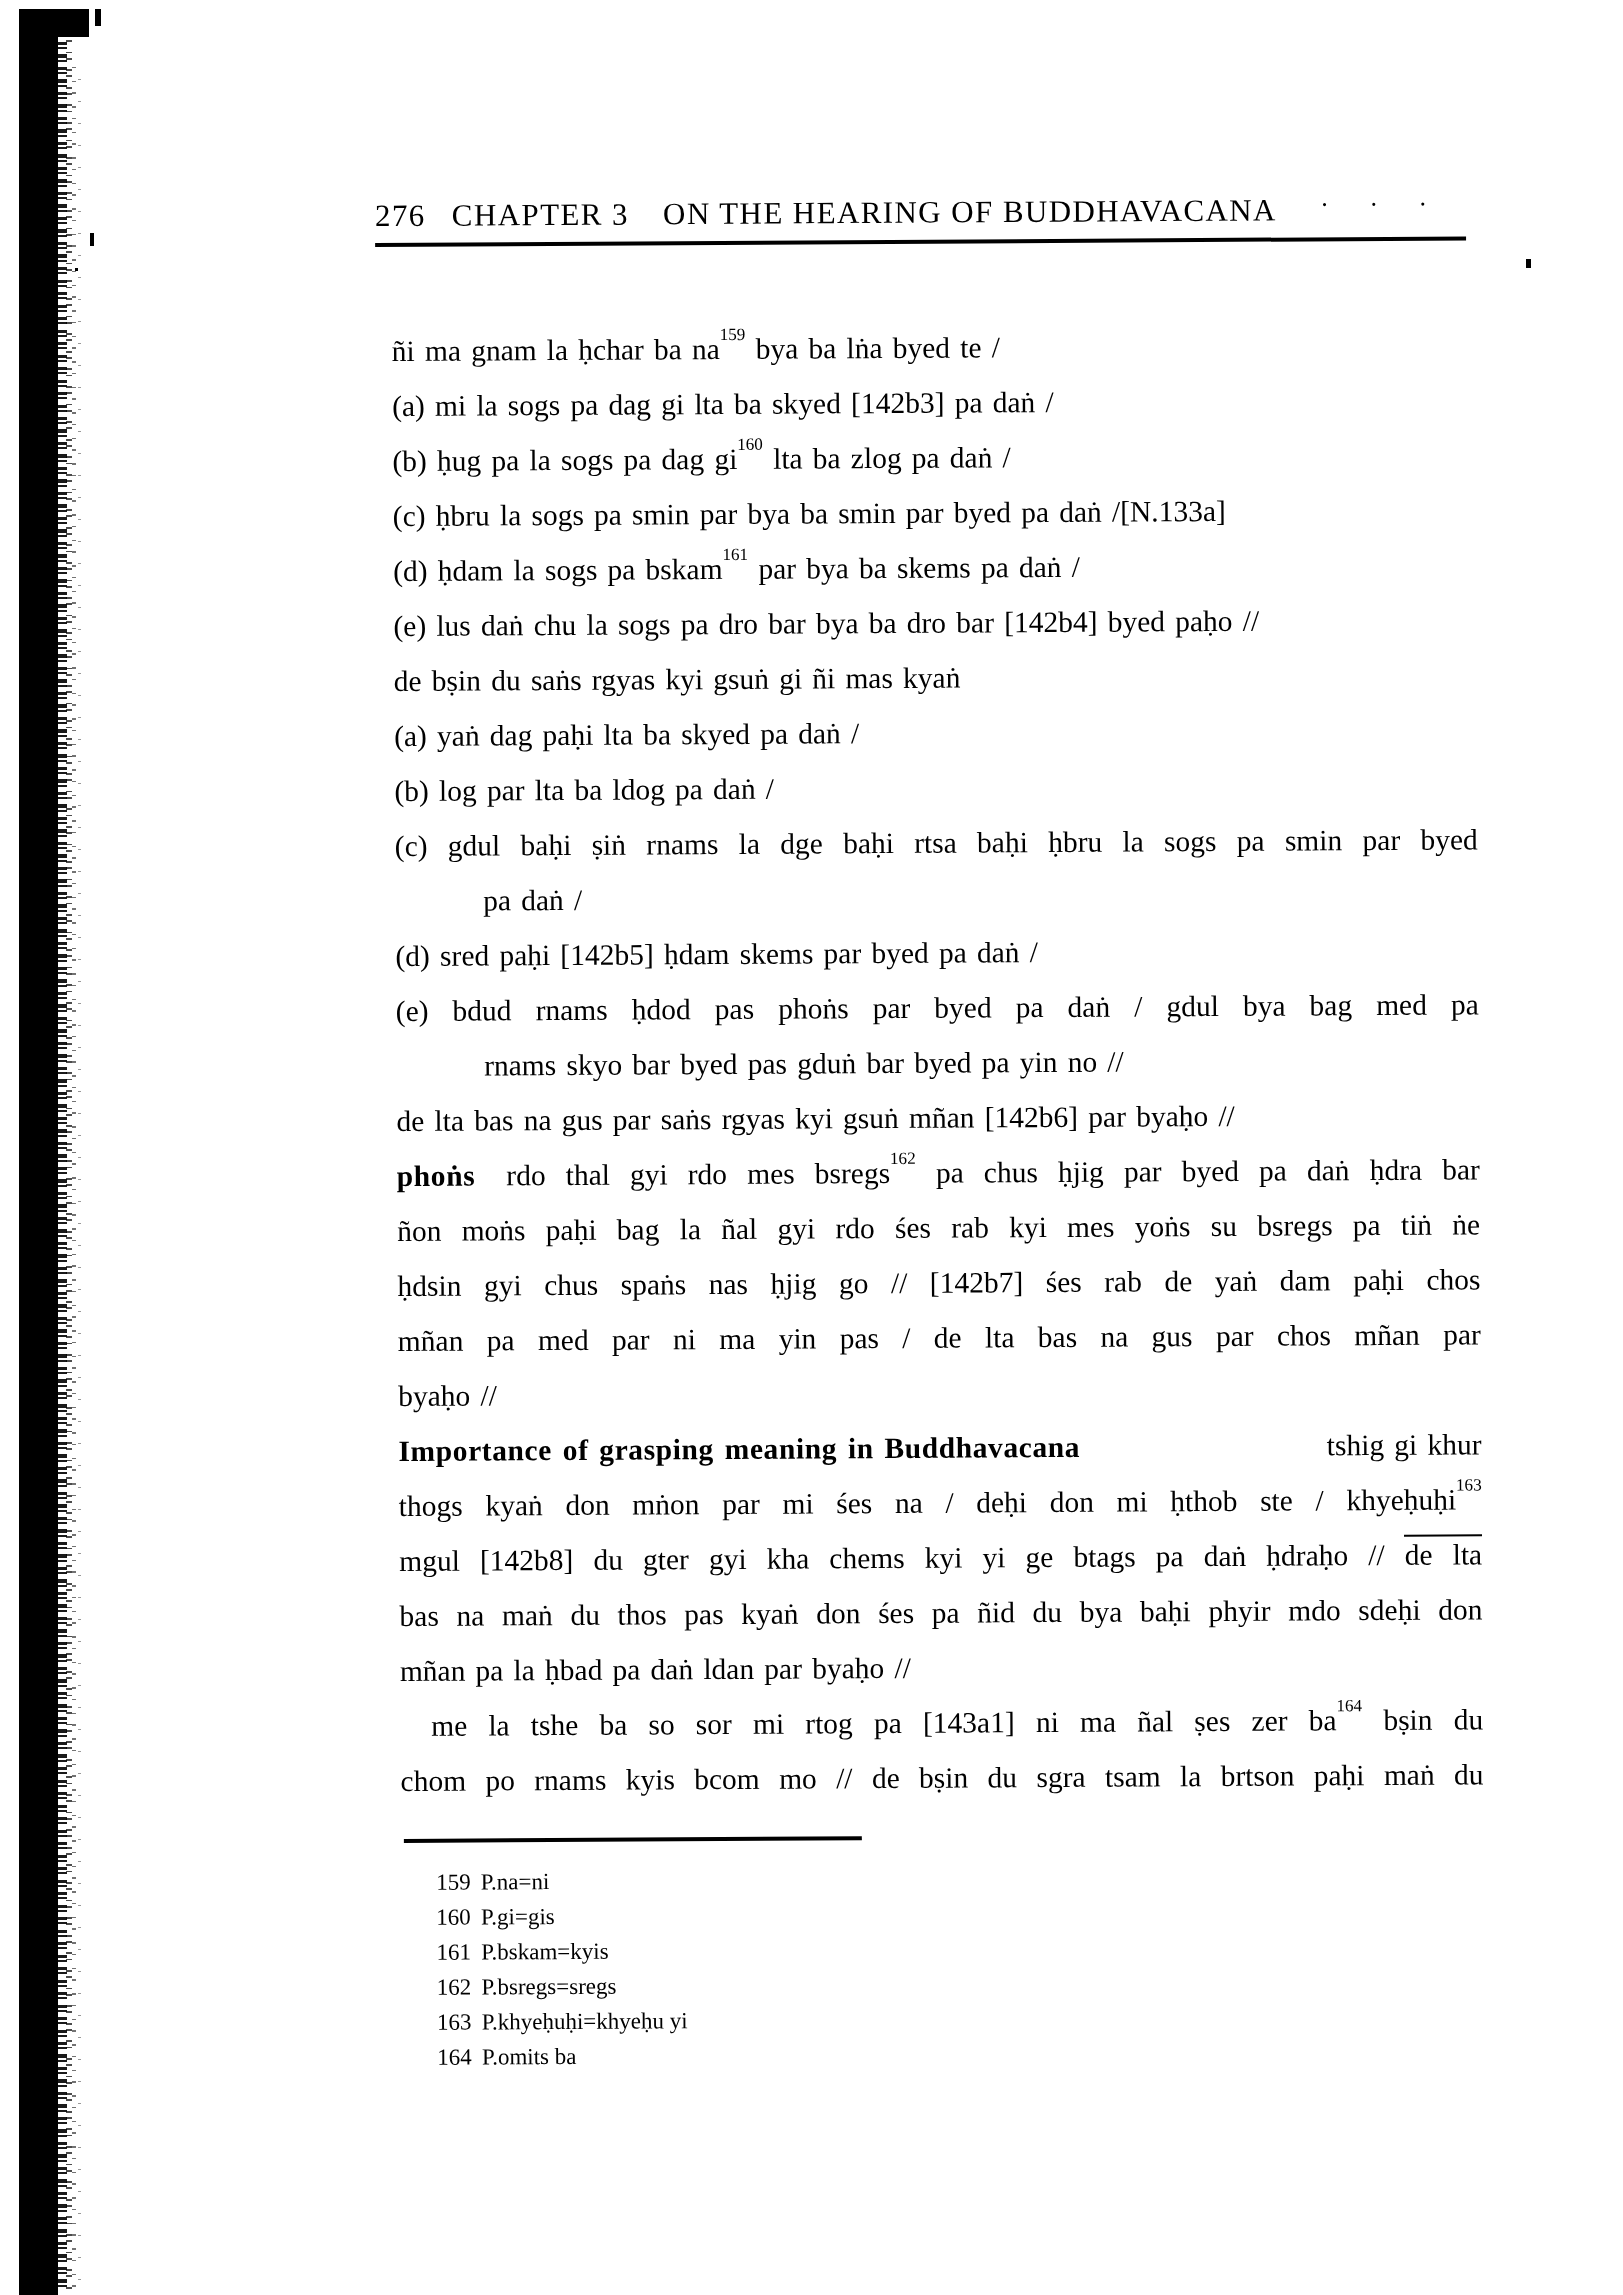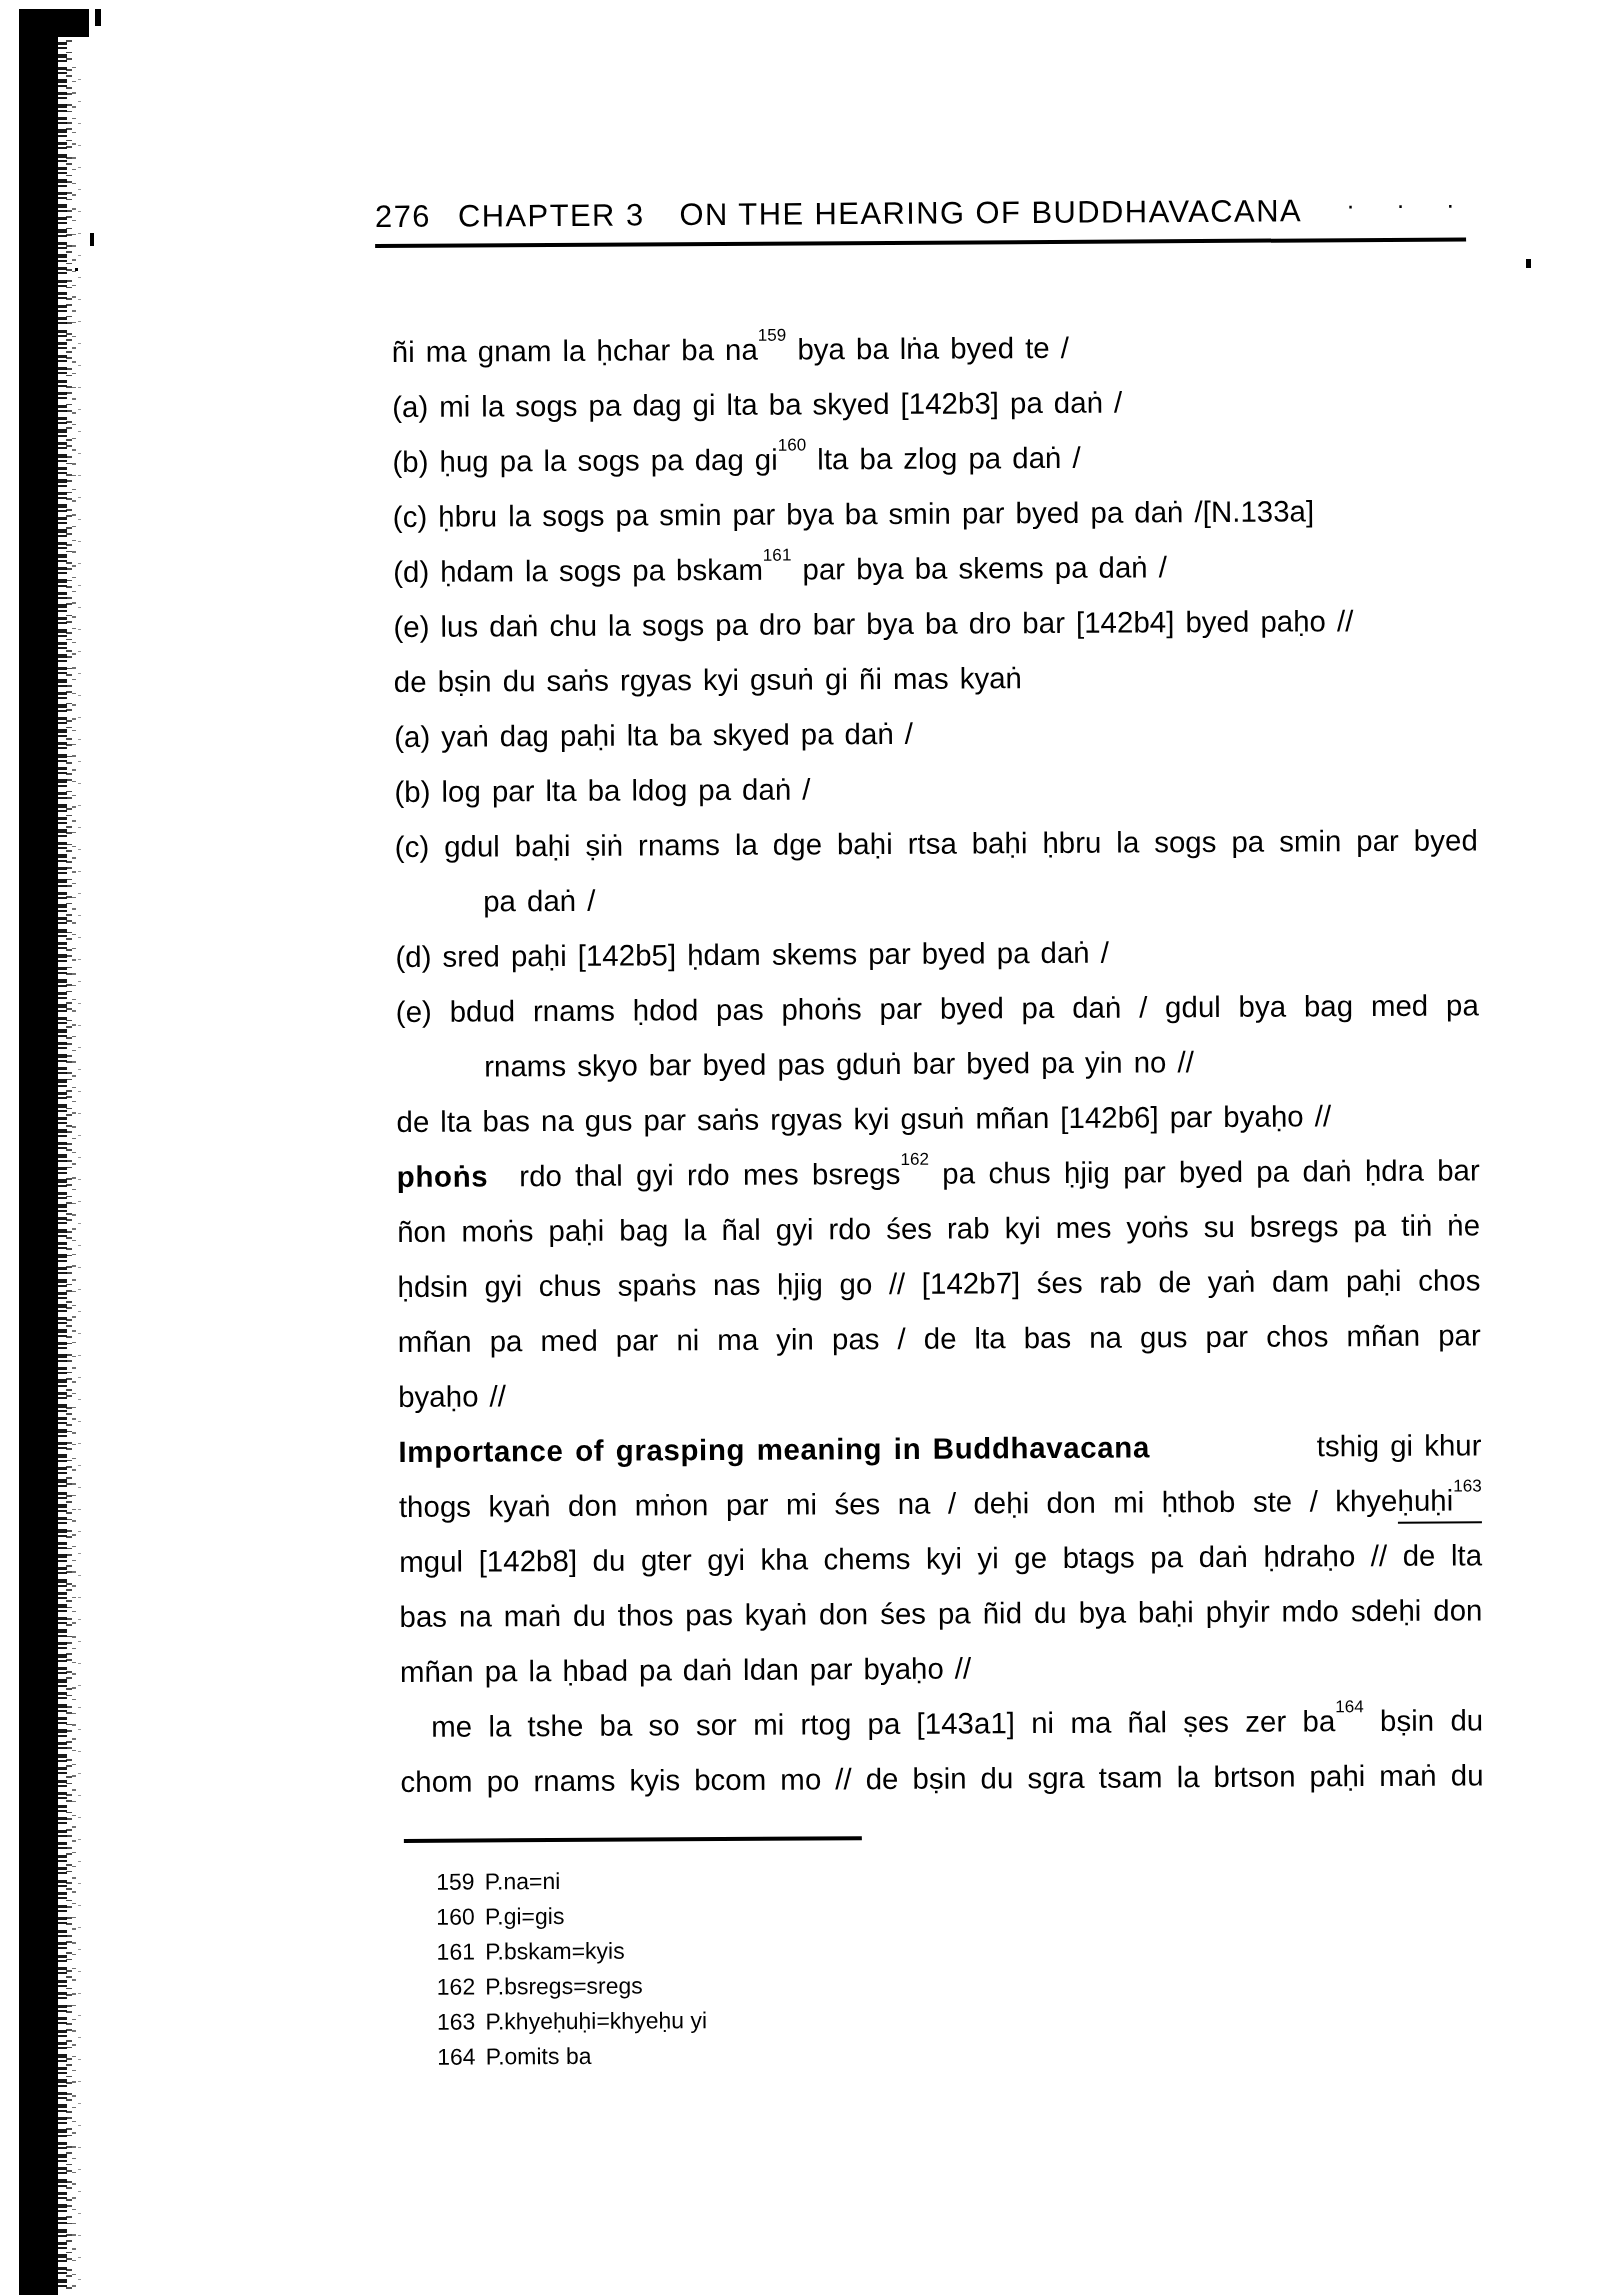--- a/index.html
+++ b/index.html
@@ -6,21 +6,21 @@
     margin: 0;
     padding: 0;
     background: #ffffff;
   }
   .page {
     position: relative;
     width: 1624px;
     height: 2295px;
     background: #ffffff;
     overflow: hidden;
-    font-family: Liberation Sans, sans-serif;
+    font-family: Liberation Serif, serif;
     color: #000000;
   }
   
   .artifact { position: absolute; background: #000; }
   .band-main  { left: 19px;  top: 9px;  width: 39px;  height: 2286px; }
   .band-top   { left: 19px;  top: 9px;  width: 70px; height: 28px; }
   .band-noise1 {
     left: 57px; top: 17px; width: 9.6px; height: 2272px; background: transparent;
     background-image: repeating-linear-gradient(to bottom, #000 0 3.4px, transparent 3.4px 5.1px, #000 5.1px 7.4px, transparent 7.4px 12.5px);
     opacity: .9;
@@ -89,21 +89,21 @@
     align-items: baseline;
   }
   .line strong { font-weight: 700; letter-spacing: 0.6px; }
   .line sup {
     font-size: 0.58em;
     line-height: 0;
     position: relative;
     top: -0.45em;
   }
   .gap { display: inline-block; width: 31px; }
-  .ul { border-bottom: 2.3px solid #000; padding-bottom: 5px; }
+  .ul { border-bottom: 2.3px solid #000; padding-bottom: 19px; }
 
   
   .fnrule {
     position: absolute;
     left: 394px; top: 1839px;
     width: 458px; height: 4px;
     background: #000;
   }
   .footnotes {
     position: absolute;

